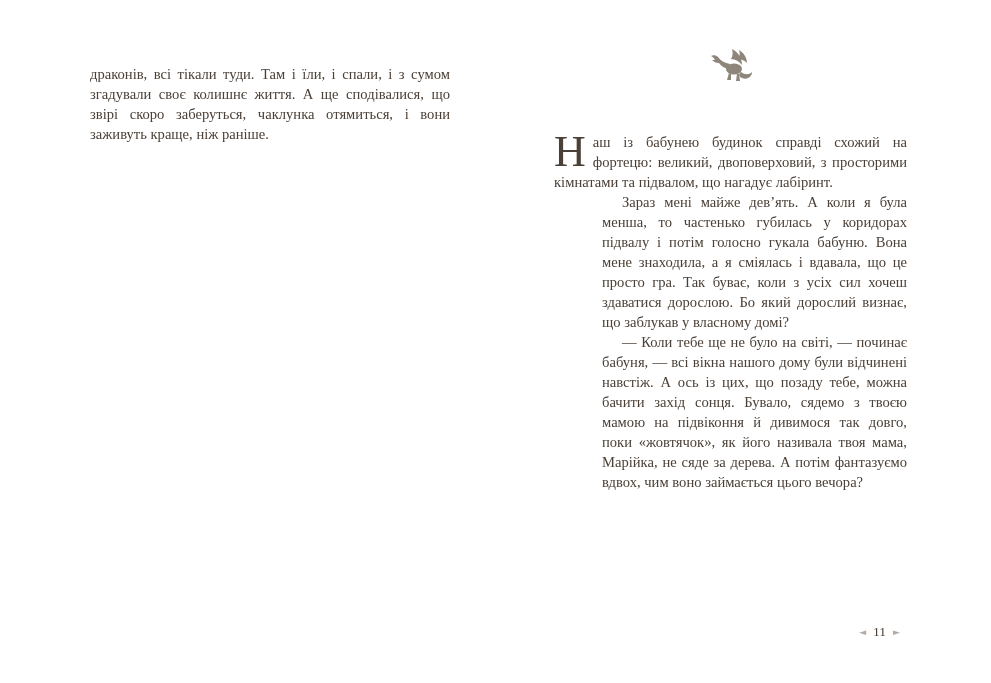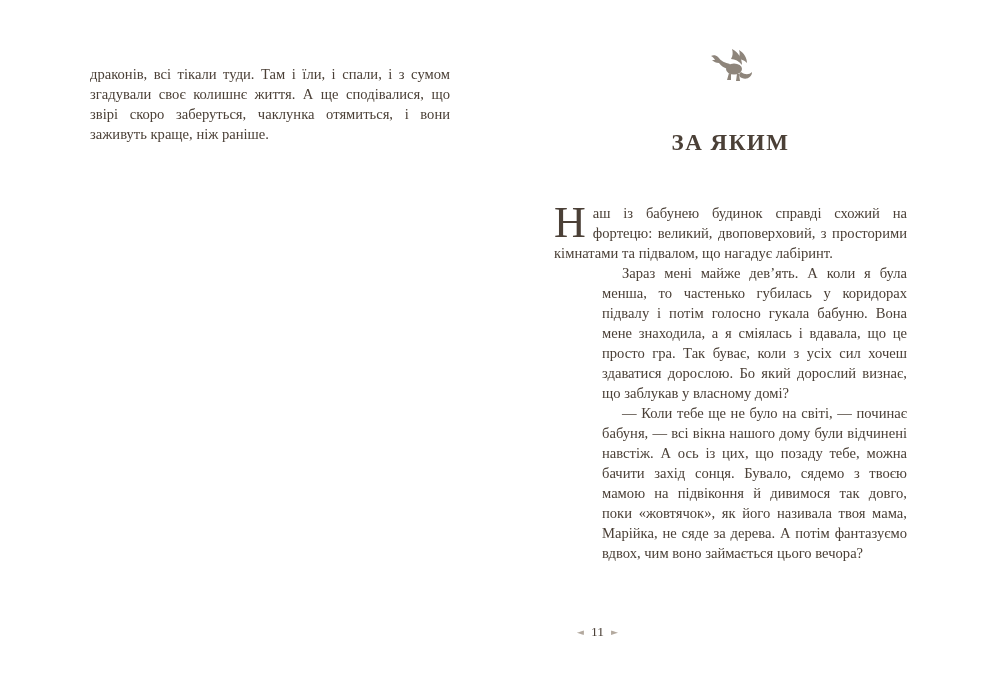--- a/index.html
+++ b/index.html
@@ -51,24 +51,24 @@
   .dropcap {
     float: left;
     font-size: 44px;
     line-height: 34px;
     padding: 3px 7px 0 0;
     font-weight: normal;
     color: #4b4037;
   }
   .page-footer {
     position: absolute;
-    left: 16px;
+    left: 4px;
     right: 0;
     bottom: 0;
-    text-align: left;
+    text-align: right;
     font-size: 13.5px;
     color: #4b4037;
   }
   .arrow {
     color: #b3a99e;
     font-family: "DejaVu Sans", sans-serif;
     font-size: 9px;
     vertical-align: 1.5px;
     margin: 0 7px;
   }
@@ -92,21 +92,20 @@
           <path d="M10 9 C8 7 5 7 3 8 C5 9 6 10 7 12 L4 12 C6 14 8 15 11 15 C13 18 16 20 20 21 L22 16 C17 15 13 13 10 9 Z"></path>
           <ellipse cx="26" cy="21" rx="8" ry="5.5"></ellipse>
           <path d="M33 24 C37 27 41 27 44 24 C44 29 39 32 34 30 C31 29 30 26 33 24 Z"></path>
           <path d="M21 25 L19 32 L23 32 L23 26 Z"></path>
           <path d="M29 26 L28 33 L32 33 L31 26 Z"></path>
         </g>
       </svg>
     </div>
 
     <h1 class="chapter-title">
-      <span class="title-line">ЗА ЯКИМ</span>
     </h1>
 
     <div class="chapter-body">
       <p class="body-text">
         <span class="dropcap">Н</span><span>аш із бабунею будинок справді схожий на фортецю: великий, двоповерховий, з просторими кімнатами та підвалом, що нагадує лабіринт.</span>
       </p>
       <p class="body-text indent">Зараз мені майже дев’ять. А коли я була менша, то частенько губилась у коридорах підвалу і потім голосно гукала бабуню. Вона мене знаходила, а я сміялась і вдавала, що це просто гра. Так буває, коли з усіх сил хочеш здаватися дорослою. Бо який дорослий визнає, що заблукав у власному домі?</p>
       <p class="body-text indent">— Коли тебе ще не було на світі, — починає бабуня, — всі вікна нашого дому були відчинені навстіж. А ось із цих, що позаду тебе, можна бачити захід сонця. Бувало, сядемо з твоєю мамою на підвіконня й дивимося так довго, поки «жовтячок», як його називала твоя мама, Марійка, не сяде за дерева. А потім фантазуємо вдвох, чим воно займається цього вечора?</p>
     </div>
 

